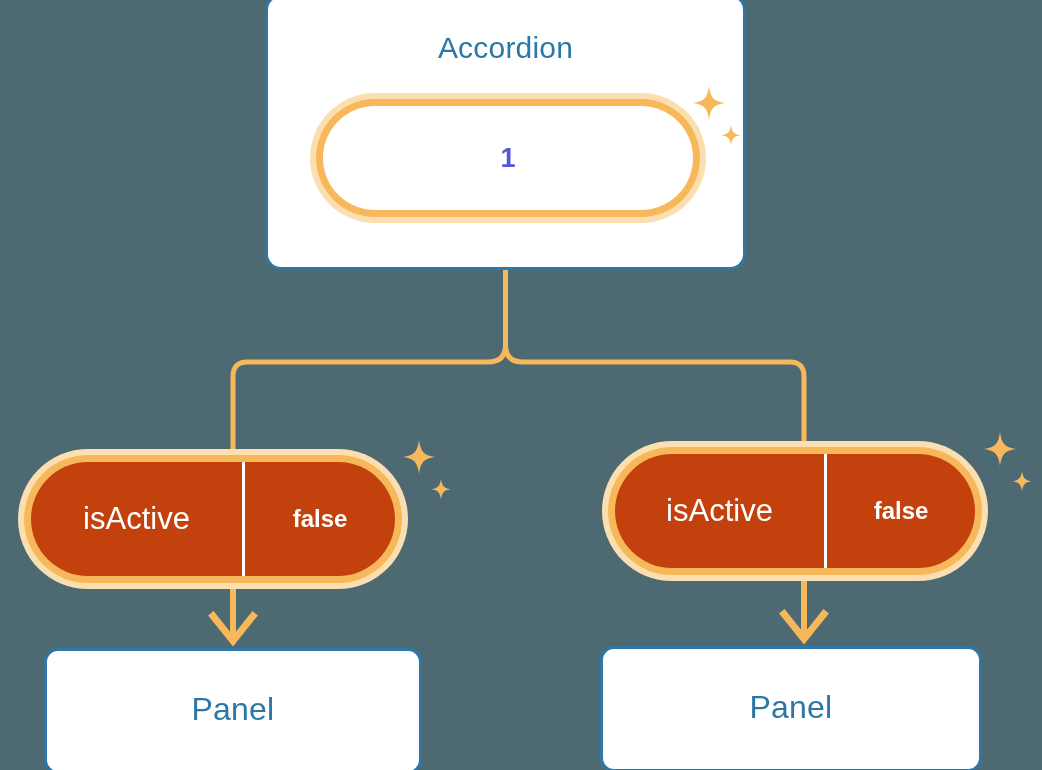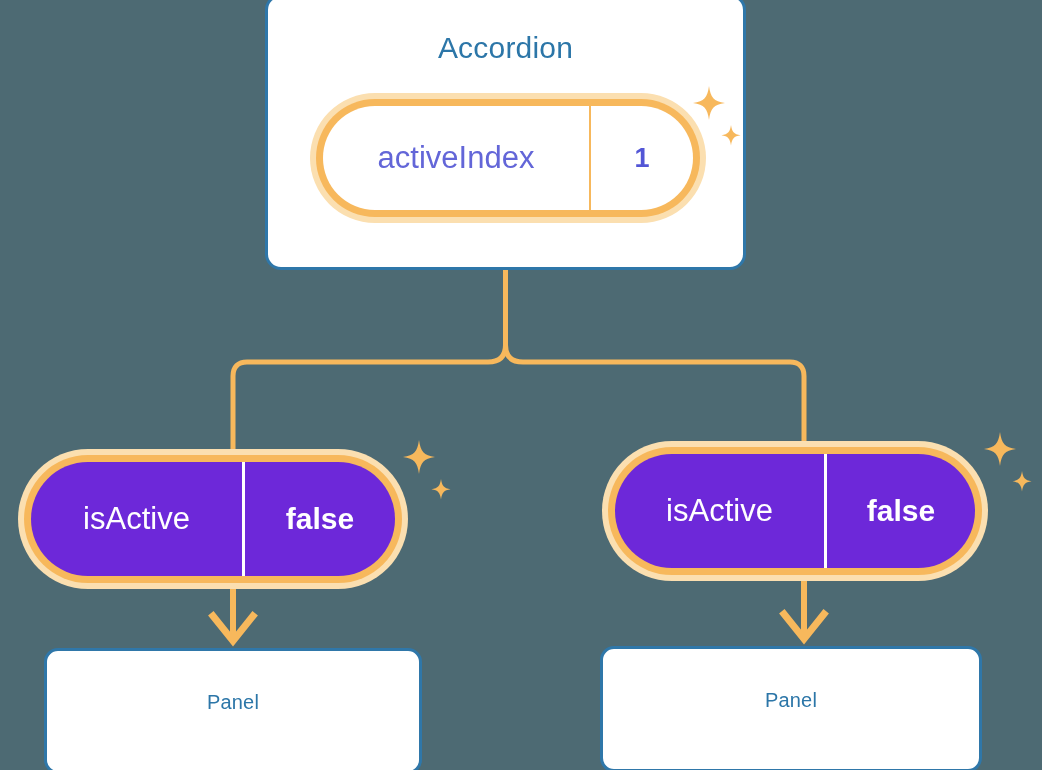--- a/index.html
+++ b/index.html
@@ -73,43 +73,43 @@
 
   
   .pill-light .pill-inner{ background:#ffffff; }
   .pill-light .pill-key{
     color:#6366d8; font-size:31px; font-weight:400;
     border-right:2px solid #f7b85c;
   }
   .pill-light .pill-val{ color:#5356d6; font-size:27px; font-weight:700; }
 
   
-  .pill-dark .pill-inner{ background:#6d28d9; }
+  .pill-dark .pill-inner{ background:#c2410c; }
   .pill-dark .pill-key{
     color:#ffffff; font-size:31px; font-weight:400;
     border-right:3px solid #ffffff;
   }
-  .pill-dark .pill-val{ color:#ffffff; font-size:30px; font-weight:700; }
+  .pill-dark .pill-val{ color:#ffffff; font-size:24px; font-weight:700; }
 
   #root-pill{ left:42px; top:96px; width:396px; height:130px; }
   #root-pill .pill-key{ flex:0 0 268px; }
   #root-pill .pill-val{ flex:1; }
 
   #pill-left{ left:18px; top:449px; width:390px; height:140px; }
   #pill-left .pill-key{ flex:0 0 214px; }
   #pill-left .pill-val{ flex:1; }
 
   #pill-right{ left:602px; top:441px; width:386px; height:140px; }
   #pill-right .pill-key{ flex:0 0 212px; }
   #pill-right .pill-val{ flex:1; }
 
   
   #panel-left{  left:44px;  top:648px; width:378px; height:126px; }
   #panel-right{ left:600px; top:646px; width:382px; height:126px; }
-  .panel-title{ top:40px; font-size:20px; }
+  .panel-title{ top:40px; font-size:32px; }
 
   
   .sparkle{ position:absolute; }
 
   
   #wires{ position:absolute; left:0; top:0; width:1042px; height:770px; }
 </style>
 </head>
 <body>
 
@@ -139,21 +139,20 @@
       <polyline points="784,614 804,639 824,614"></polyline>
     </g>
   </svg>
 
   <div class="card" id="root-card">
     <div class="card-title" id="root-title">Accordion</div>
 
     <div class="pill-outer pill-light" id="root-pill">
       <div class="pill-mid">
         <div class="pill-inner">
-          <div class="pill-key">activeIndex</div>
           <div class="pill-val">1</div>
         </div>
       </div>
     </div>
   </div>
 
   <svg class="sparkle" style="left:688px;top:86px;" width="56" height="72" viewBox="0 0 56 72" xmlns="http://www.w3.org/2000/svg">
     <path fill="#f7b85c" d="M21,0 C22.6,11.4 25.6,15.4 37,17 C25.6,18.6 22.6,22.6 21,34 C19.4,22.6 16.4,18.6 5,17 C16.4,15.4 19.4,11.4 21,0 Z"></path>
     <path fill="#f7b85c" d="M43,39 C44,45.8 45.8,48.2 52.6,49.2 C45.8,50.2 44,52.6 43,59.4 C42,52.6 40.2,50.2 33.4,49.2 C40.2,48.2 42,45.8 43,39 Z"></path>
   </svg>

